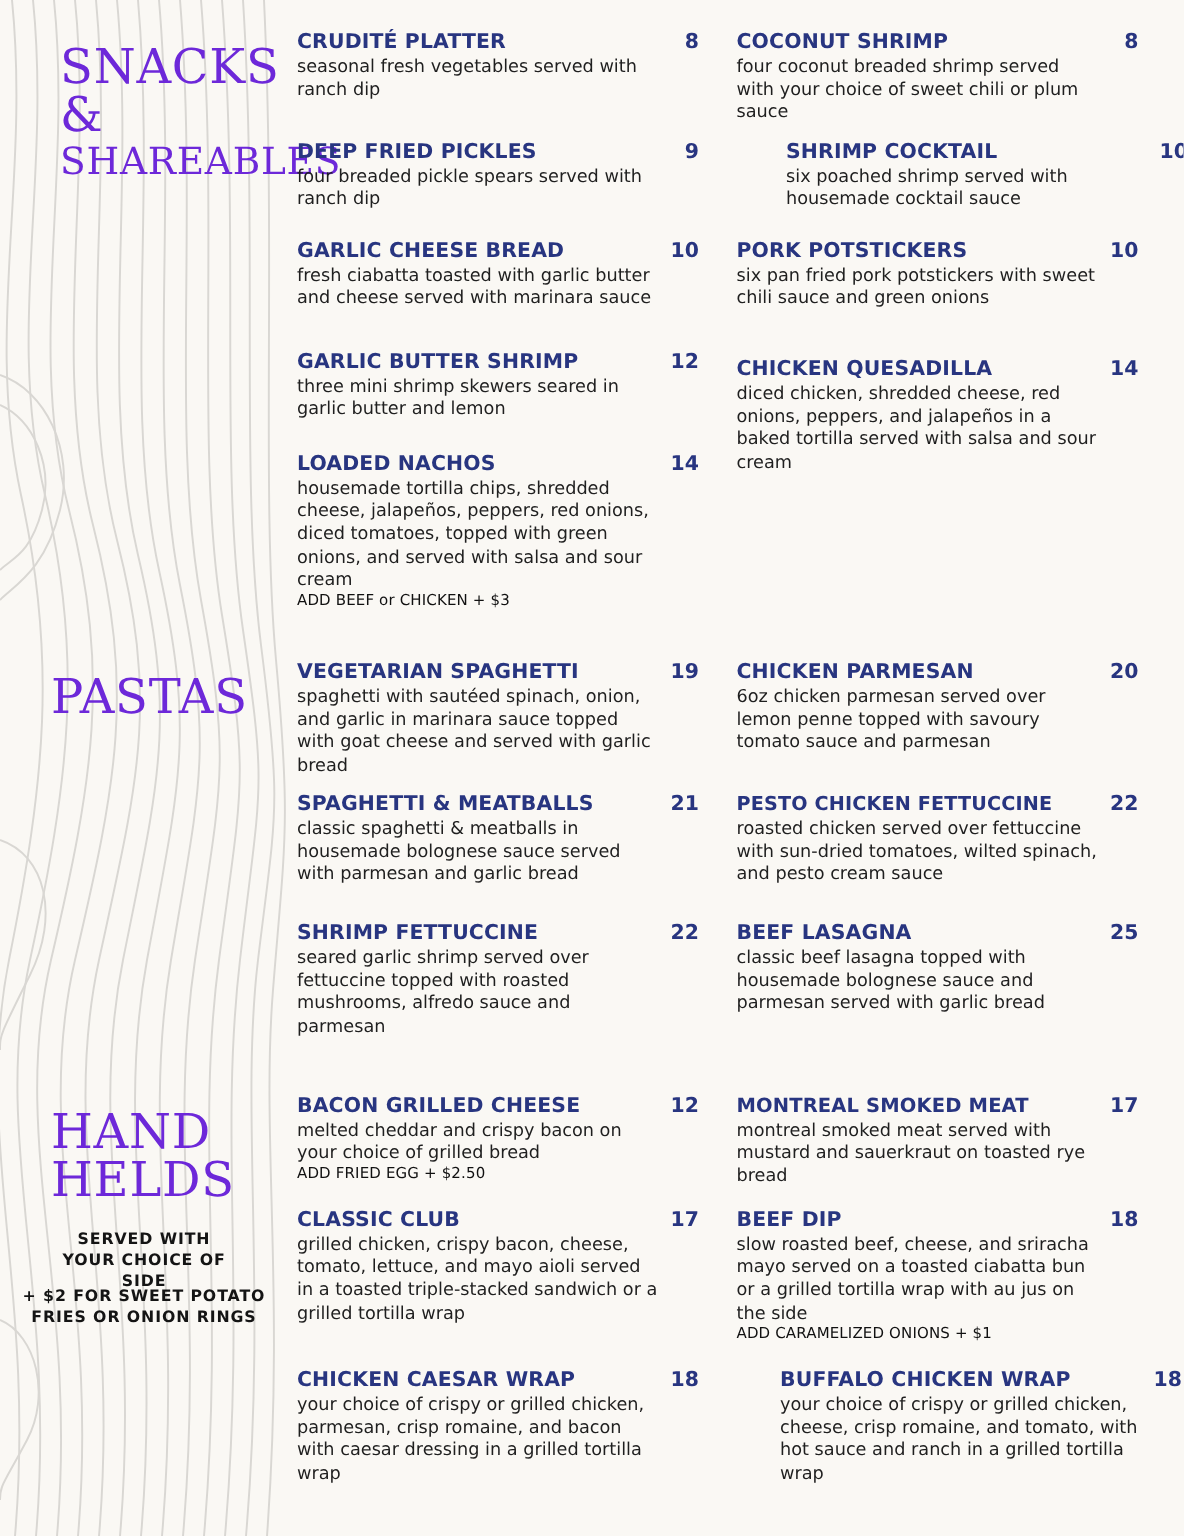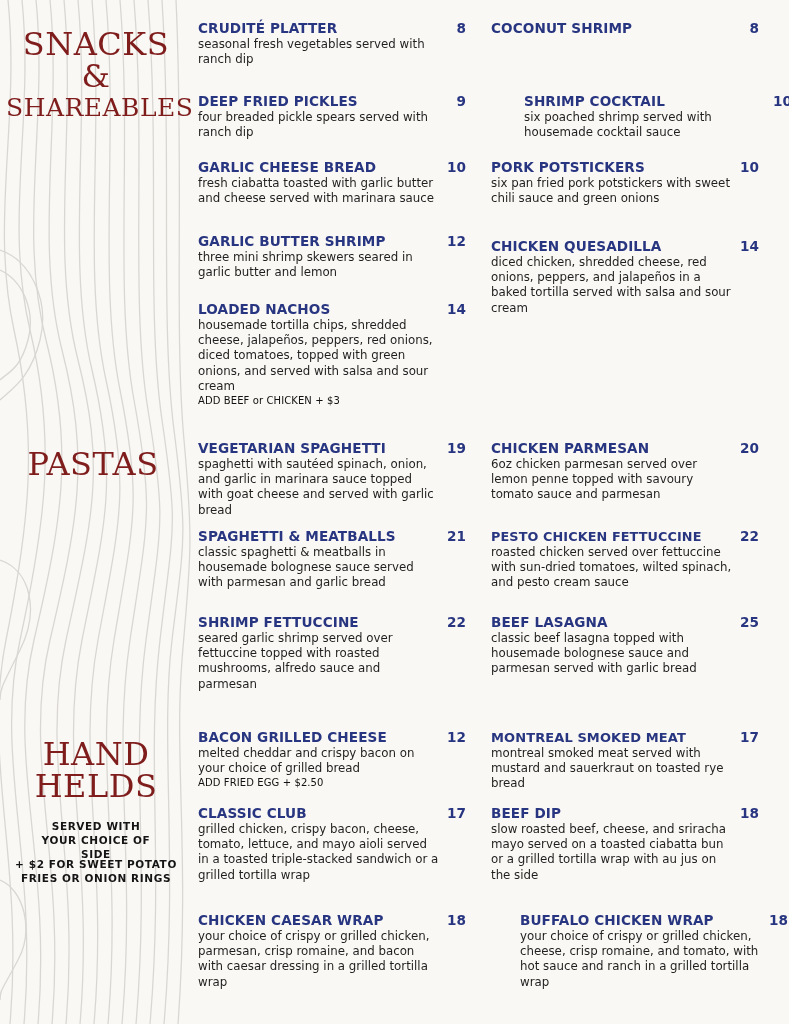--- a/index.html
+++ b/index.html
@@ -10,25 +10,26 @@
     font-family: "DejaVu Sans", sans-serif;
     color: #1b1b1b;
   }
   .topo {
     position: absolute; left: 0; top: 0; width: 192px; height: 1024px;
     z-index: 0;
   }
   .section-title {
     position: absolute; z-index: 2;
     font-family: "DejaVu Serif", serif;
-    color: #7f1d1d;
-    text-align: center;
+    color: #6d28d9;
+    text-align: left;
     letter-spacing: 0.5px;
     line-height: 1.0;
     background: transparent;
+    margin-left: 34px;
   }
   .side-note {
     position: absolute; z-index: 2;
     font-family: "DejaVu Sans", sans-serif;
     font-weight: bold; font-size: 10.5px;
     letter-spacing: 0.6px;
     color: #141414;
     text-align: center;
     line-height: 14px;
     width: 192px; left: 0;
@@ -143,20 +144,21 @@
     </div>
   <div class="item-desc">housemade tortilla chips, shredded cheese, jalapeños, peppers, red onions, diced tomatoes, topped with green onions, and served with salsa and sour cream</div>
   <div class="item-addon">ADD BEEF or CHICKEN + $3</div>
 </div>
 
 <div class="item" style="left:491px; top:20px;">
   <div class="item-head">
       <span class="item-name">COCONUT SHRIMP</span>
       <span class="item-price">8</span>
     </div>
+  <div class="item-desc">four coconut breaded shrimp served with your choice of sweet chili or plum sauce</div>
 </div>
 <div class="item" style="left:491px; top:93px;margin-left:33px;">
   <div class="item-head">
       <span class="item-name">SHRIMP COCKTAIL</span>
       <span class="item-price">10</span>
     </div>
   <div class="item-desc">six poached shrimp served with housemade cocktail sauce</div>
 </div>
 <div class="item" style="left:491px; top:159px;">
   <div class="item-head">
@@ -246,20 +248,21 @@
       <span class="item-price">17</span>
     </div>
   <div class="item-desc">montreal smoked meat served with mustard and sauerkraut on toasted rye bread</div>
 </div>
 <div class="item" style="left:491px; top:805px;">
   <div class="item-head">
       <span class="item-name">BEEF DIP</span>
       <span class="item-price">18</span>
     </div>
   <div class="item-desc">slow roasted beef, cheese, and sriracha mayo served on a toasted ciabatta bun or a grilled tortilla wrap with au jus on the side</div>
+  <div class="item-addon">ADD CARAMELIZED ONIONS + $1</div>
 </div>
 <div class="item" style="left:520px; top:912px;">
   <div class="item-head">
       <span class="item-name">BUFFALO CHICKEN WRAP</span>
       <span class="item-price">18</span>
     </div>
   <div class="item-desc">your choice of crispy or grilled chicken, cheese, crisp romaine, and tomato, with hot sauce and ranch in a grilled tortilla wrap</div>
 </div>
 
 </body></html>

